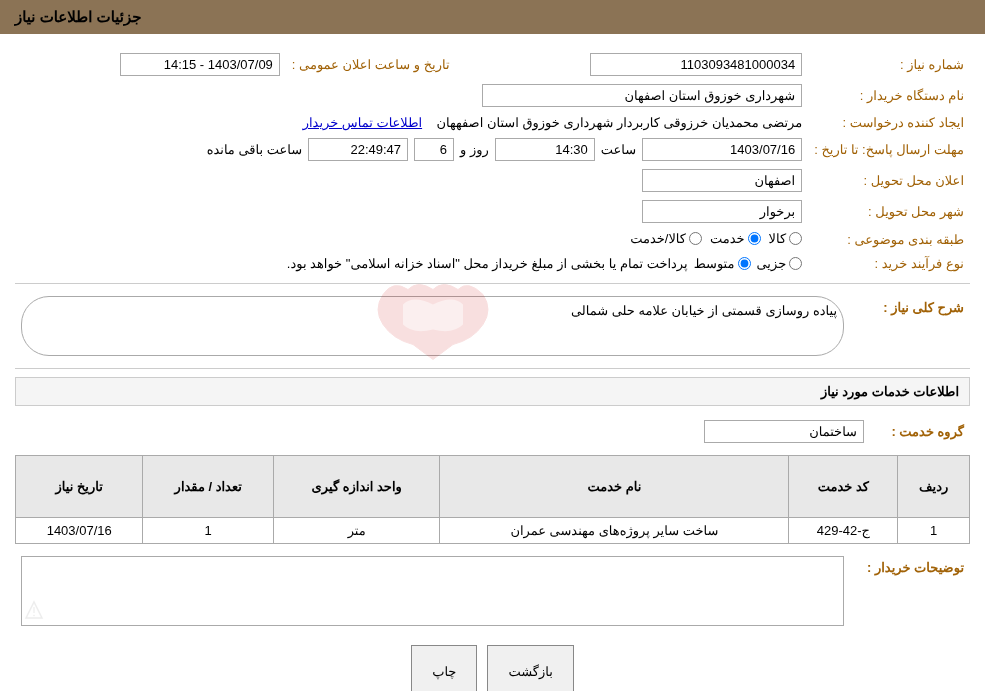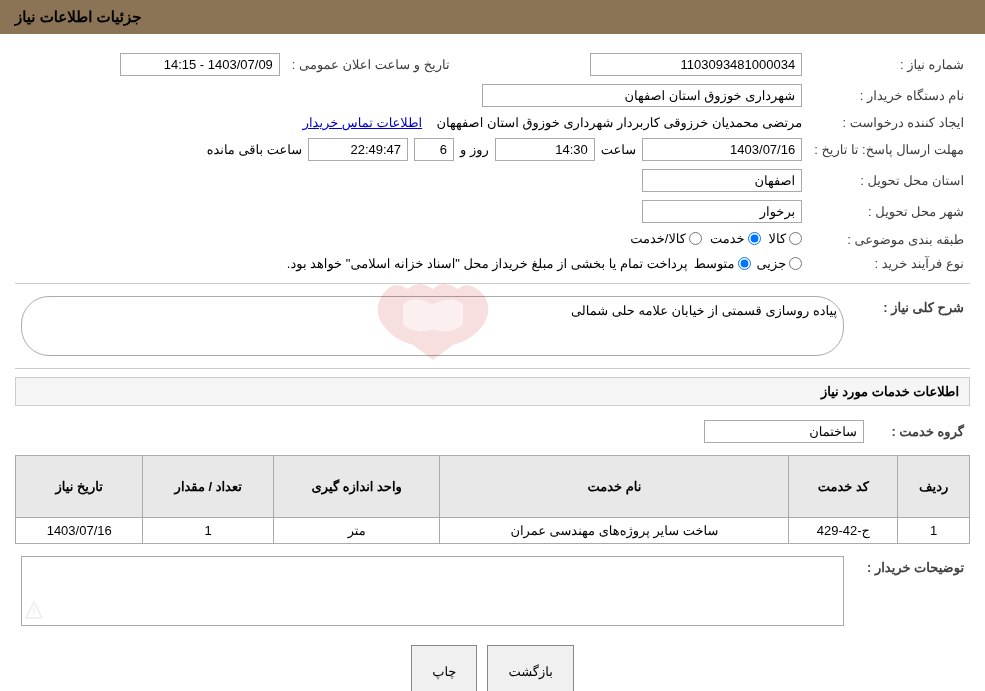--- a/index.html
+++ b/index.html
@@ -39,21 +39,21 @@
       border-collapse: collapse;
       margin-bottom: 8px;
     }
     .info-table td {
       padding: 4px 6px;
       vertical-align: middle;
       font-size: 13px;
     }
     .label-cell {
       text-align: right;
-      color: #404040;
+      color: #a16207;
       width: 130px;
       white-space: nowrap;
     }
     .value-cell {
       text-align: right;
     }
     .input-box {
       border: 1px solid #aaa;
       background: #fff;
       padding: 3px 6px;
@@ -202,21 +202,21 @@
               <span class="input-box input-small">14:30</span>
               <span>روز و</span>
               <span class="input-box" style="width:40px;">6</span>
               <span class="input-box input-small">22:49:47</span>
               <span>ساعت باقی مانده</span>
             </div>
           </td>
         </tr>
 
         <tr>
-          <td class="label-cell">استان محل تحویل :</td>
+          <td class="label-cell">اعلان محل تحویل :</td>
           <td class="value-cell" colspan="3">
             <span class="input-box input-medium">اصفهان</span>
           </td>
         </tr>
 
         <tr>
           <td class="label-cell">شهر محل تحویل :</td>
           <td class="value-cell" colspan="3">
             <span class="input-box input-medium">برخوار</span>
           </td>

